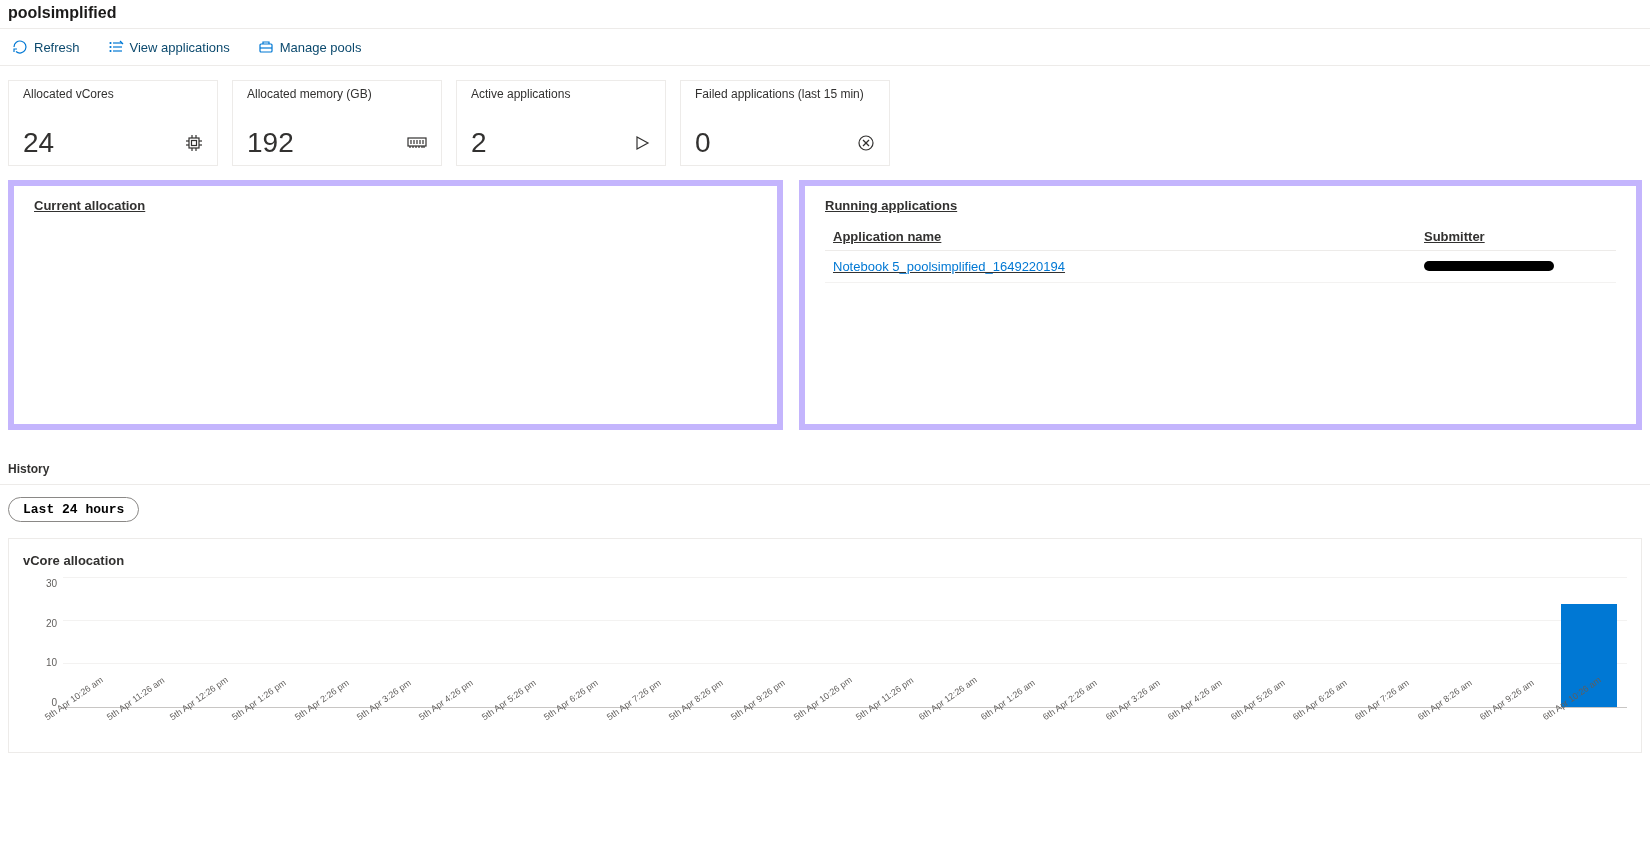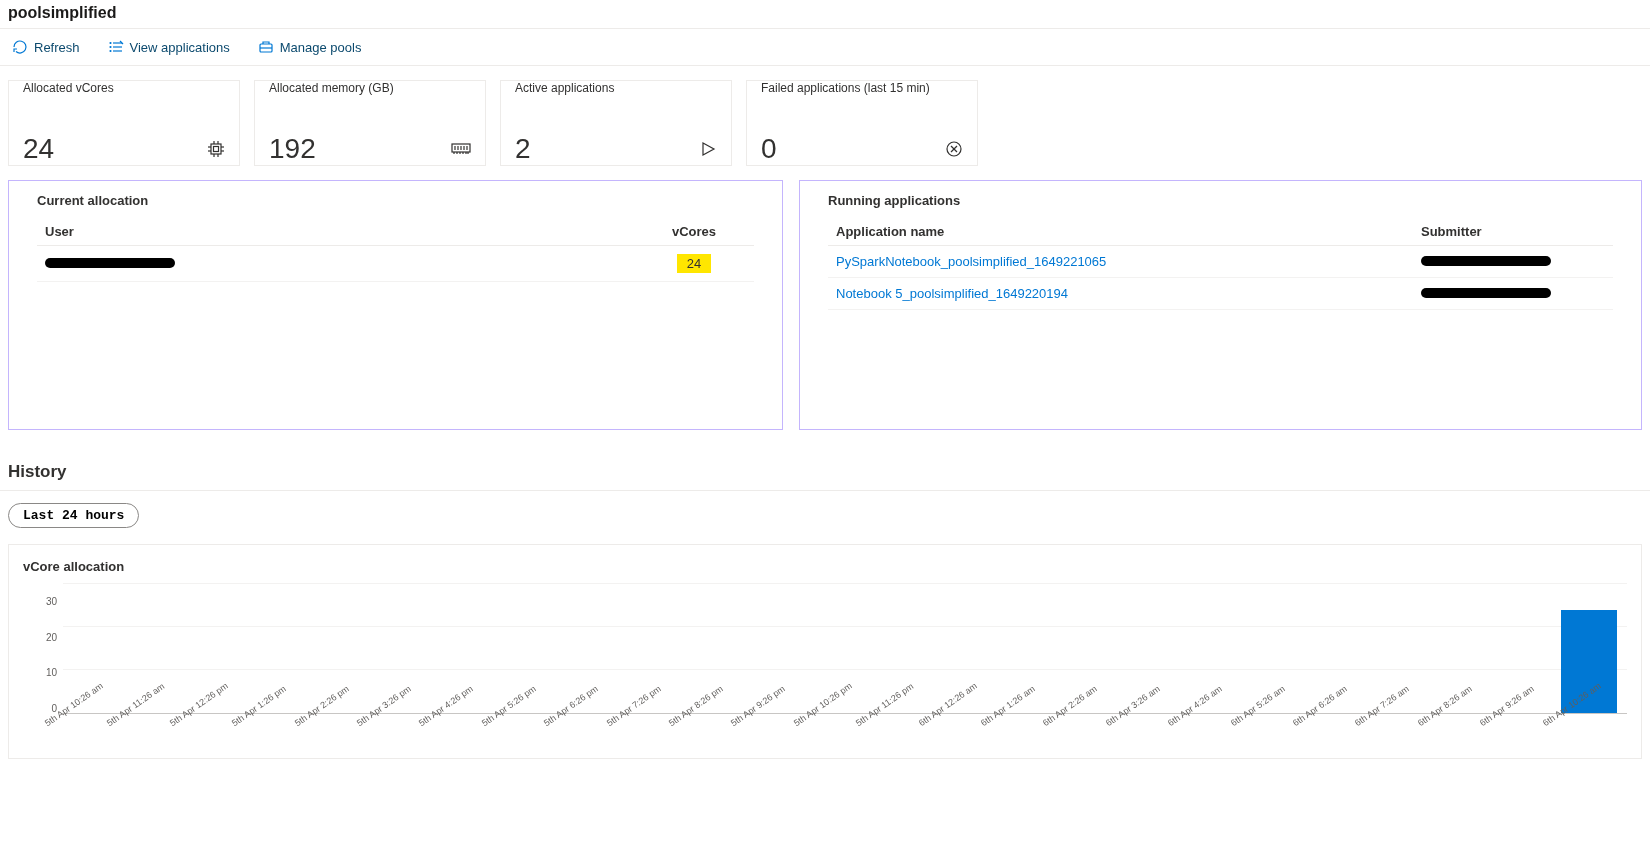--- a/index.html
+++ b/index.html
@@ -36,40 +36,41 @@
   padding: 2px 4px;
 }
 .toolbar-btn .icon { color: #0078d4; display: inline-flex; }
 .cards {
   display: flex;
   gap: 14px;
   padding: 14px 8px;
 }
 .card {
   border: 1px solid #edebe9;
-  width: 232px;
+  width: 210px;
   height: 86px;
-  padding: 0 14px;
+  padding: 6px 14px;
   display: flex;
   flex-direction: column;
   justify-content: space-between;
 }
 .card-label { font-size: 12px; color: #323130; }
 .card-row { display: flex; align-items: center; justify-content: space-between; }
 .card-value { font-size: 28px; font-weight: 400; color: #323130; }
 .card-icon { color: #323130; display: inline-flex; }
 .panels {
   display: flex;
   gap: 16px;
   padding: 0 8px 16px 8px;
 }
 .panel {
-  border: 1px solid #c4b5fd;
-  padding: 12px 28px;
+  border: 6px solid #c4b5fd;
+  padding: 12px 20px;
   min-height: 250px;
+  text-decoration: underline;
 }
 .panel-left { flex: 0 0 775px; }
 .panel-right { flex: 1; }
 .panel-title { font-size: 13px; font-weight: 600; margin-bottom: 10px; }
 table { width: 100%; border-collapse: collapse; }
 th {
   text-align: left;
   font-weight: 600;
   font-size: 13px;
   padding: 6px 8px;
@@ -87,21 +88,21 @@
   background: #000;
   border-radius: 5px;
 }
 .highlight {
   background: #ffe600;
   padding: 2px 10px;
   display: inline-block;
 }
 .app-link { color: #0078d4; text-decoration: none; cursor: pointer; }
 .section-header {
-  font-size: 17px;
+  font-size: 12px;
   font-weight: 600;
   padding: 16px 8px 8px 8px;
 }
 .divider { border-top: 1px solid #edebe9; margin: 0 0 12px 0; }
 .pill {
   display: inline-block;
   border: 1px solid #8a8886;
   border-radius: 14px;
   padding: 4px 14px;
   font-size: 13px;
@@ -118,21 +119,21 @@
 }
 .chart-title { font-size: 13px; font-weight: 600; margin-bottom: 10px; }
 .chart-area {
   position: relative;
   height: 160px;
   margin-left: 40px;
 }
 .y-axis {
   position: absolute;
   left: -30px;
-  top: 12px;
+  top: 0;
   bottom: 30px;
   display: flex;
   flex-direction: column;
   justify-content: space-between;
   font-size: 10px;
   color: #605e5c;
   text-align: right;
   width: 24px;
 }
 .plot {
@@ -280,49 +281,31 @@
             <line x1="12" y1="6" x2="6" y2="12"></line>
           </svg>
       </span>
     </div>
   </div>
 </div>
 
 <div class="panels">
   <div class="panel panel-left">
     <div class="panel-title">Current allocation</div>
-    <table>
-      <thead>
-        <tr>
-          <th>User</th>
-          <th style="text-align:center;width:120px;">vCores</th>
-        </tr>
-      </thead>
-      <tbody>
-        <tr>
-          <td><span class="redacted"></span></td>
-          <td style="text-align:center;"><span class="highlight">24</span></td>
-        </tr>
-      </tbody>
-    </table>
   </div>
   <div class="panel panel-right">
     <div class="panel-title">Running applications</div>
     <table>
       <thead>
         <tr>
           <th>Application name</th>
           <th style="width:200px;">Submitter</th>
         </tr>
       </thead>
       <tbody>
-        <tr>
-          <td><a class="app-link">PySparkNotebook_poolsimplified_1649221065</a></td>
-          <td><span class="redacted"></span></td>
-        </tr>
         <tr>
           <td><a class="app-link">Notebook 5_poolsimplified_1649220194</a></td>
           <td><span class="redacted"></span></td>
         </tr>
       </tbody>
     </table>
   </div>
 </div>
 
 <div class="section-header">History</div>

